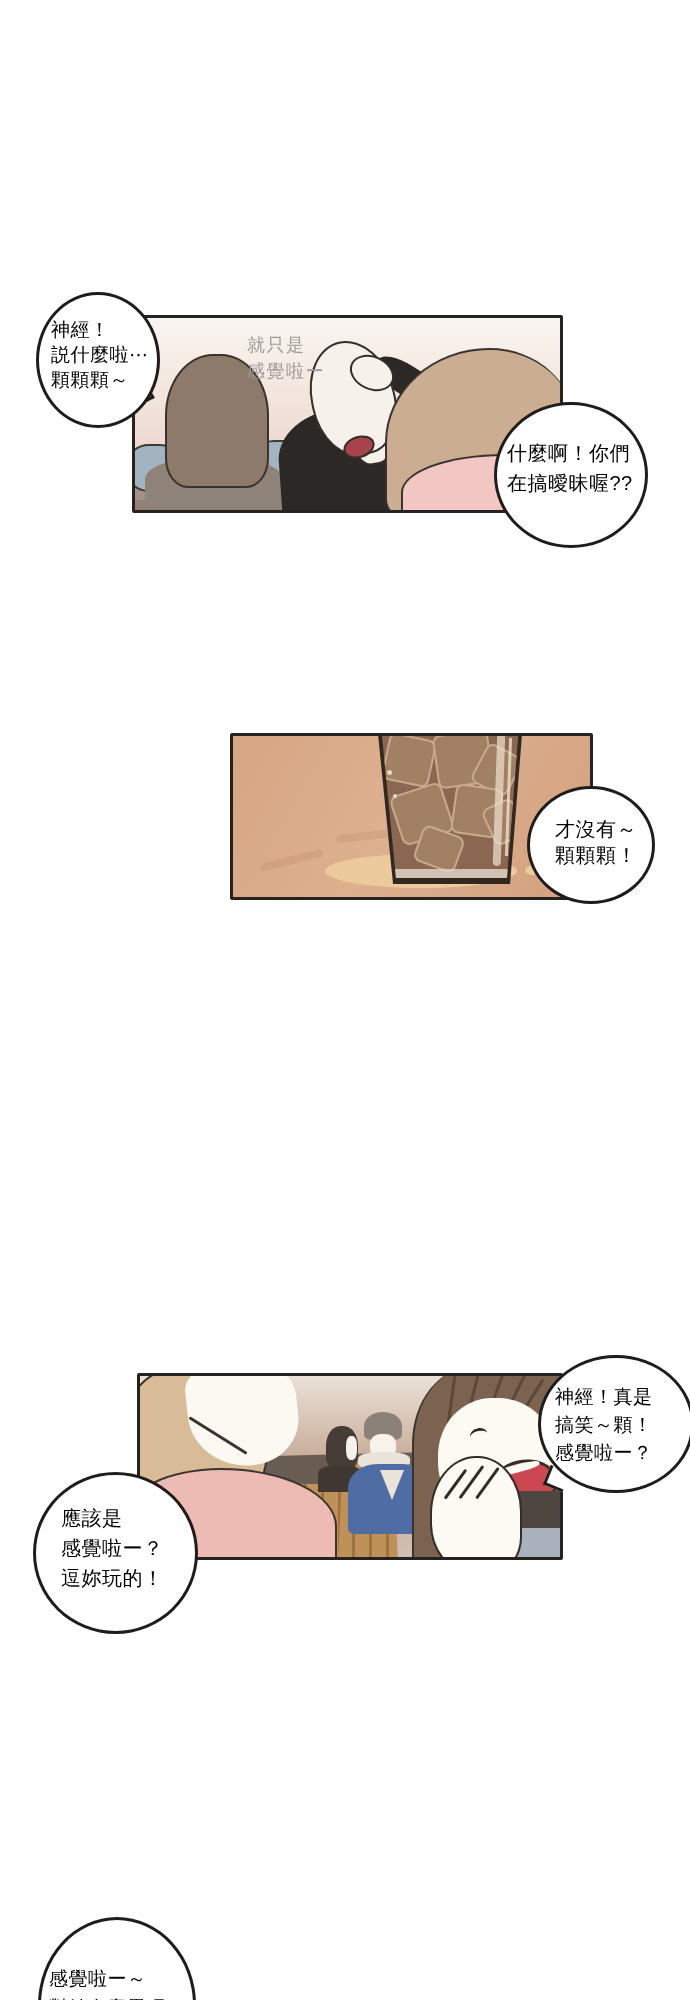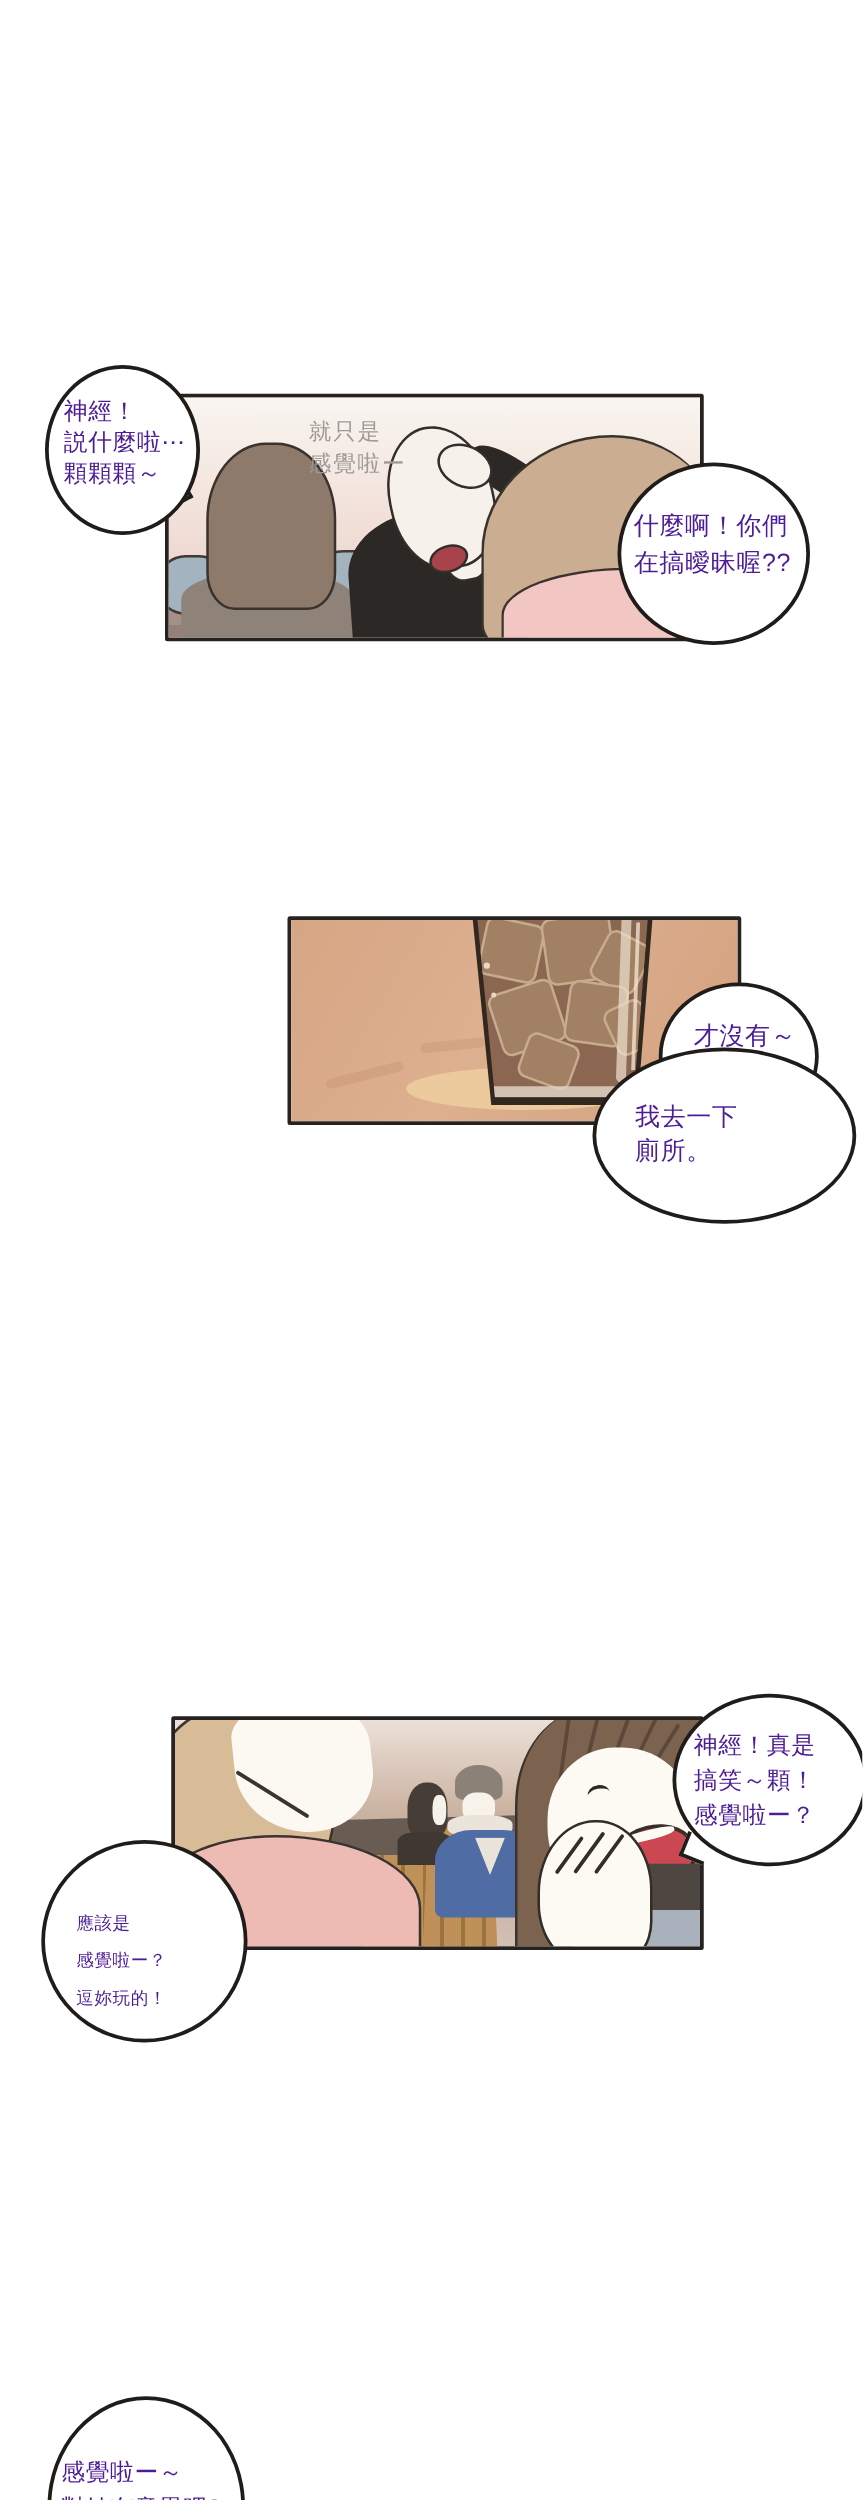--- a/index.html
+++ b/index.html
@@ -101,37 +101,37 @@
   #p3-rg-shoulder { left:318px; top:152px; width:116px; height:40px; background:#a9b2bc; }
   #p3-rg-dark { left:378px; top:115px; width:52px; height:74px; background:#4e4741; }
   #p3-rg-hand { left:290px; top:80px; width:88px; height:112px; background:#fdf9f3; border:2.5px solid #332d28; border-radius:50% 48% 30% 42%; }
   .finger { position:absolute; width:2.5px; background:#332d28; border-radius:2px; }
   #f1 { left:314px; top:90px; height:36px; transform:rotate(36deg); }
   #f2 { left:330px; top:86px; height:40px; transform:rotate(36deg); }
   #f3 { left:346px; top:88px; height:38px; transform:rotate(36deg); }
 
   
   .bubble { position:absolute; background:#fff; border:3px solid #1f1c1a; border-radius:50%; z-index:30; }
-  .bubble .txt { position:absolute; color:#4c1d95; white-space:nowrap; letter-spacing:0.5px; }
+  .bubble .txt { position:absolute; color:#000000; white-space:nowrap; letter-spacing:0.5px; }
   .bubble .txt span { display:block; }
   .tail { position:absolute; width:18px; height:18px; background:#fff; z-index:31; }
   #b1 { left:36px;  top:292px;  width:118px; height:130px; }
   #b1 .txt { left:12px; top:22px; font-size:19px; line-height:25px; }
   #b1-tail { left:130px; top:383px; border-right:3px solid #1f1c1a; border-bottom:3px solid #1f1c1a; transform:rotate(-28deg); z-index:29; }
-  #b2 { left:494px; top:370px; width:148px; height:140px; }
+  #b2 { left:494px; top:402px; width:148px; height:140px; }
   #b2 .txt { left:10px; top:33px; font-size:20px; line-height:30px; }
   #b3 { left:527px; top:786px; width:122px; height:112px; }
   #b3 .txt { left:25px; top:27px; font-size:20px; line-height:26px; }
   #b4 { left:474px; top:838px; width:205px; height:135px; z-index:32; }
   #b4 .txt { left:31px; top:40px; font-size:20px; line-height:27px; }
   #b5 { left:538px; top:1355px; width:150px; height:132px; }
   #b5 .txt { left:14px; top:25px; font-size:19px; line-height:28px; }
   #b5-tail { left:546px; top:1468px; border-left:3px solid #1f1c1a; border-bottom:3px solid #1f1c1a; transform:rotate(22deg); z-index:29; }
   #b6 { left:33px; top:1472px; width:159px; height:156px; }
-  #b6 .txt { left:25px; top:48px; font-size:14px; line-height:30px; }
+  #b6 .txt { left:25px; top:28px; font-size:20px; line-height:30px; }
   #b7 { left:38px; top:1917px; width:152px; height:170px; }
   #b7 .txt { left:8px; top:44px; font-size:19px; line-height:29px; }
 </style>
 </head>
 <body>
 
 <div id="page">
 
   <section class="panel" id="panel1">
     <div id="p1-bg"></div>
@@ -234,26 +234,20 @@
     </div>
   </div>
 
   <div class="bubble" id="b3">
     <div class="txt">
       <span>才沒有～</span>
       <span>顆顆顆！</span>
     </div>
   </div>
 
-  <div class="bubble" id="b4">
-    <div class="txt">
-      <span>我去一下</span>
-      <span>廁所。</span>
-    </div>
-  </div>
 
   <div class="tail" id="b5-tail"></div>
   <div class="bubble" id="b5">
     <div class="txt">
       <span>神經！真是</span>
       <span>搞笑～顆！</span>
       <span>感覺啦ー？</span>
     </div>
   </div>
 

